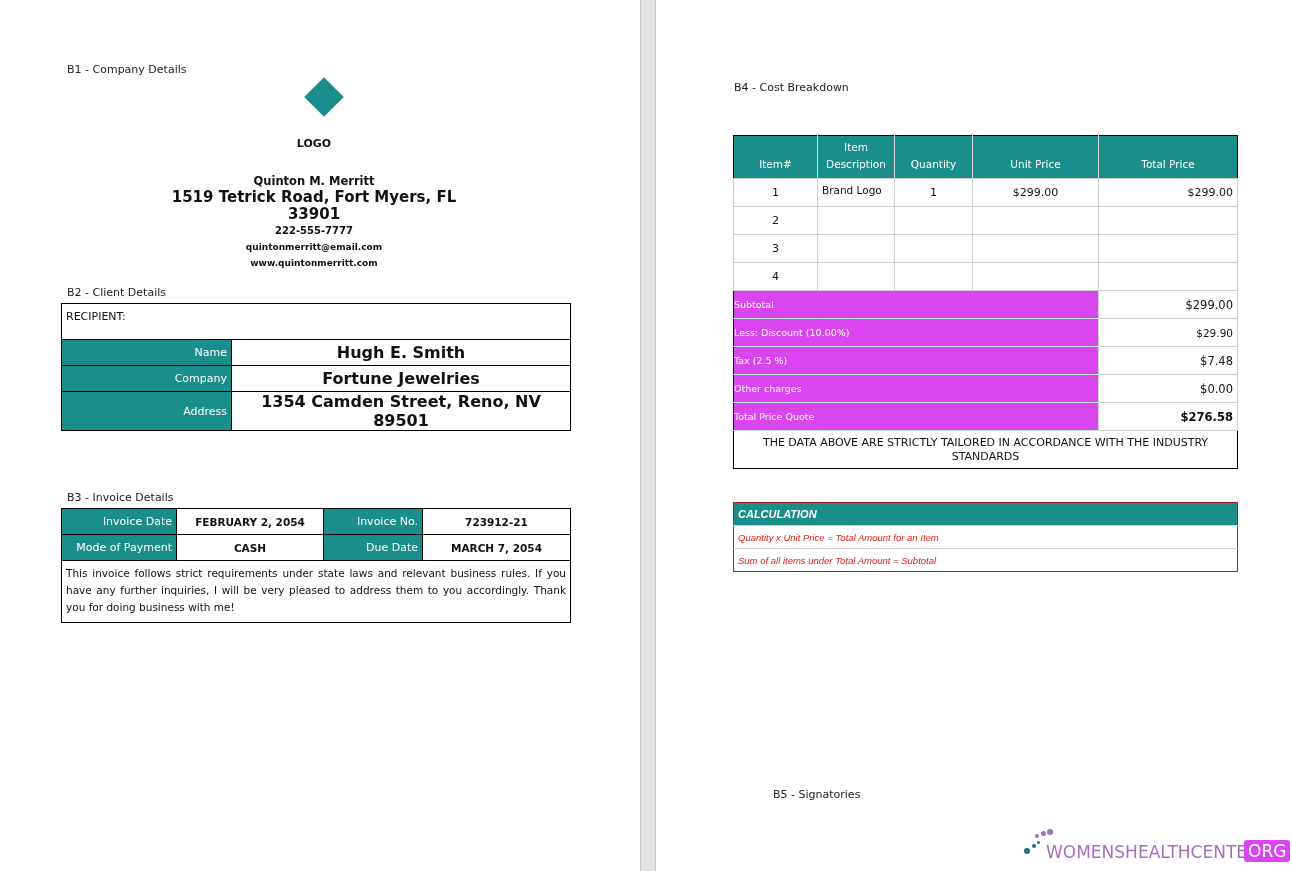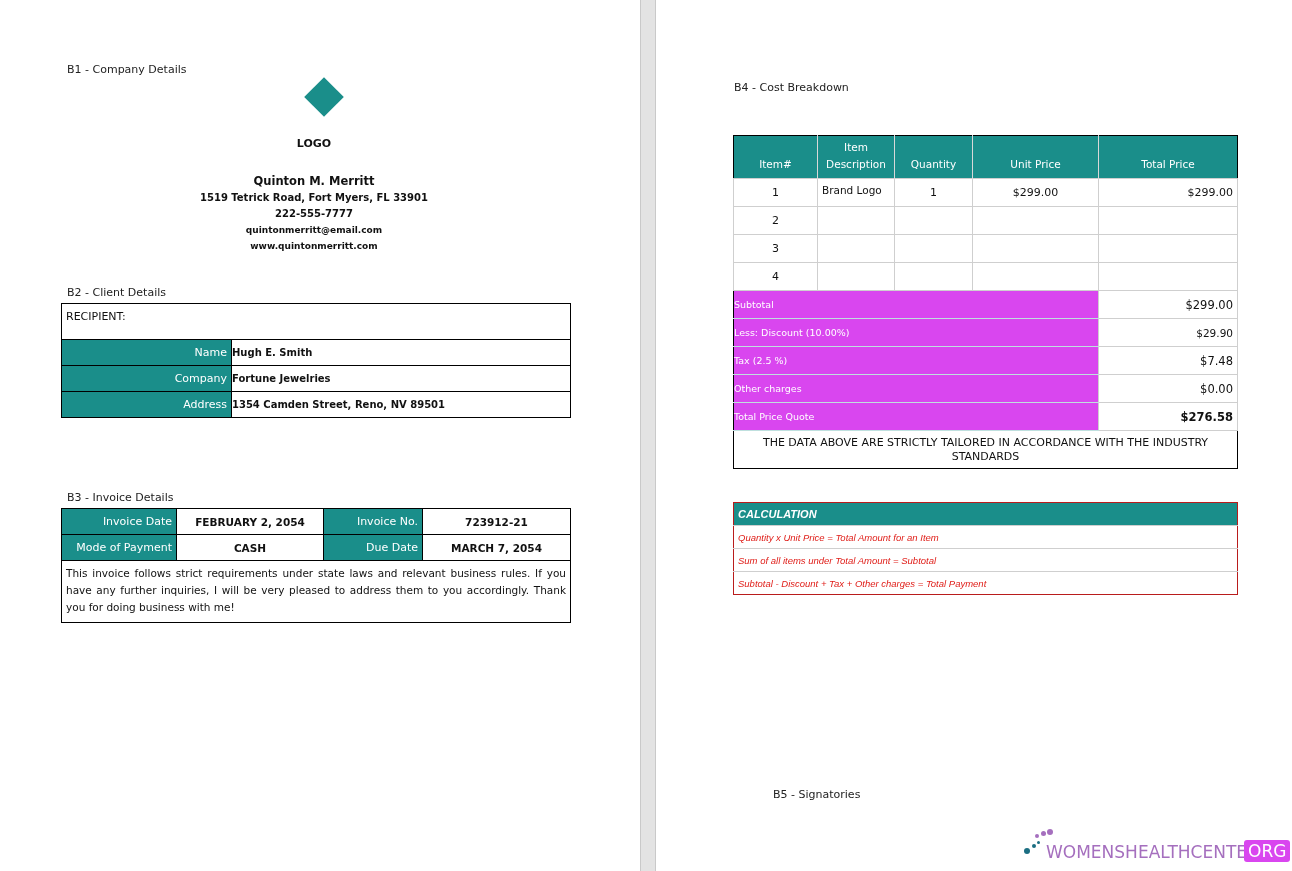--- a/index.html
+++ b/index.html
@@ -11,30 +11,30 @@
   .page-right { left: 656px; width: 636px; }
   .gutter { position: absolute; left: 640px; top: 0; width: 16px; height: 871px; background: #e3e3e3; border-left: 1px solid #c9c9c9; border-right: 1px solid #c9c9c9; }
 
   .section-label { position: absolute; font-size: 11px; color: #222; font-family: "DejaVu Sans", sans-serif; }
 
   
   .logo-diamond { position: absolute; left: 310px; top: 83px; width: 28px; height: 28px; background: #1a8e8a; transform: rotate(45deg); }
   .logo-text { position: absolute; left: 264px; top: 137px; width: 100px; text-align: center; font-weight: bold; font-size: 11px; font-family: "DejaVu Sans", sans-serif; }
   .company-block { position: absolute; left: 164px; top: 173px; width: 300px; text-align: center; font-family: "DejaVu Sans", sans-serif; font-weight: bold; color: #111; }
   .company-block .name { font-size: 11.5px; line-height: 16px; }
-  .company-block .addr { font-size: 10px; line-height: 17px; }
+  .company-block .addr { font-size: 15px; line-height: 17px; }
   .company-block .phone { font-size: 10px; line-height: 16px; }
   .company-block .small { font-size: 9px; line-height: 16px; }
 
   
   .client-table { position: absolute; left: 61px; top: 303px; width: 510px; border: 1px solid #000; border-collapse: collapse; }
   .client-table td { border: 1px solid #000; font-size: 11px; font-family: "DejaVu Sans", sans-serif; height: 26px; }
   .client-table .recipient { height: 36px; vertical-align: top; padding: 6px 4px; font-size: 11px; }
   .teal-label { background: #1a8e8a; color: #fff; text-align: right; padding-right: 4px; font-size: 11px; }
-  .client-table .val { text-align: left; font-weight: bold; font-size: 10px; }
+  .client-table .val { text-align: center; font-weight: bold; font-size: 16px; }
 
   
   .invoice-table { position: absolute; left: 61px; top: 508px; width: 510px; border-collapse: collapse; border: 1px solid #000; }
   .invoice-table td { border: 1px solid #000; height: 26px; font-size: 11px; font-family: "DejaVu Sans", sans-serif; }
   .invoice-table .val { text-align: center; font-weight: bold; font-size: 10.5px; }
   .invoice-table .note { height: auto; padding: 4px 4px 6px 4px; font-size: 10.5px; line-height: 17px; text-align: justify; font-weight: normal; }
 
   
   .cost-table { position: absolute; left: 733px; top: 135px; width: 505px; border-collapse: collapse; border: 1px solid #000; }
   .cost-table th { background: #1a8e8a; color: #fff; font-weight: normal; font-size: 10.5px; height: 43px; vertical-align: bottom; padding-bottom: 5px; border-left: 1px solid #d8d8d8; font-family: "DejaVu Sans", sans-serif; line-height: 17px; }
@@ -196,23 +196,20 @@
   <tbody>
       <tr>
     <th>CALCULATION</th>
   </tr>
   <tr>
         <td>Quantity x Unit Price = Total Amount for an Item</td>
       </tr>
   <tr>
         <td>Sum of all items under Total Amount = Subtotal</td>
       </tr>
-  <tr>
-        <td>Subtotal - Discount + Tax + Other charges = Total Payment</td>
-      </tr>
 </tbody>
   </table>
 
 <div class="section-label" style="left:737px; top:788px;margin-left:36px;">B5 - Signatories</div>
 
 <div class="watermark">
   <span class="wm-dot" style="left:2px; top:20px; width:6px; height:6px; background:#1b6e82;"></span>
   <span class="wm-dot" style="left:10px; top:16px; width:4px; height:4px; background:#1b6e82;"></span>
   <span class="wm-dot" style="left:15px; top:13px; width:3px; height:3px; background:#1b6e82;"></span>
   <span class="wm-dot" style="left:13px; top:6px; width:4px; height:4px; background:#a56fbe;"></span>

